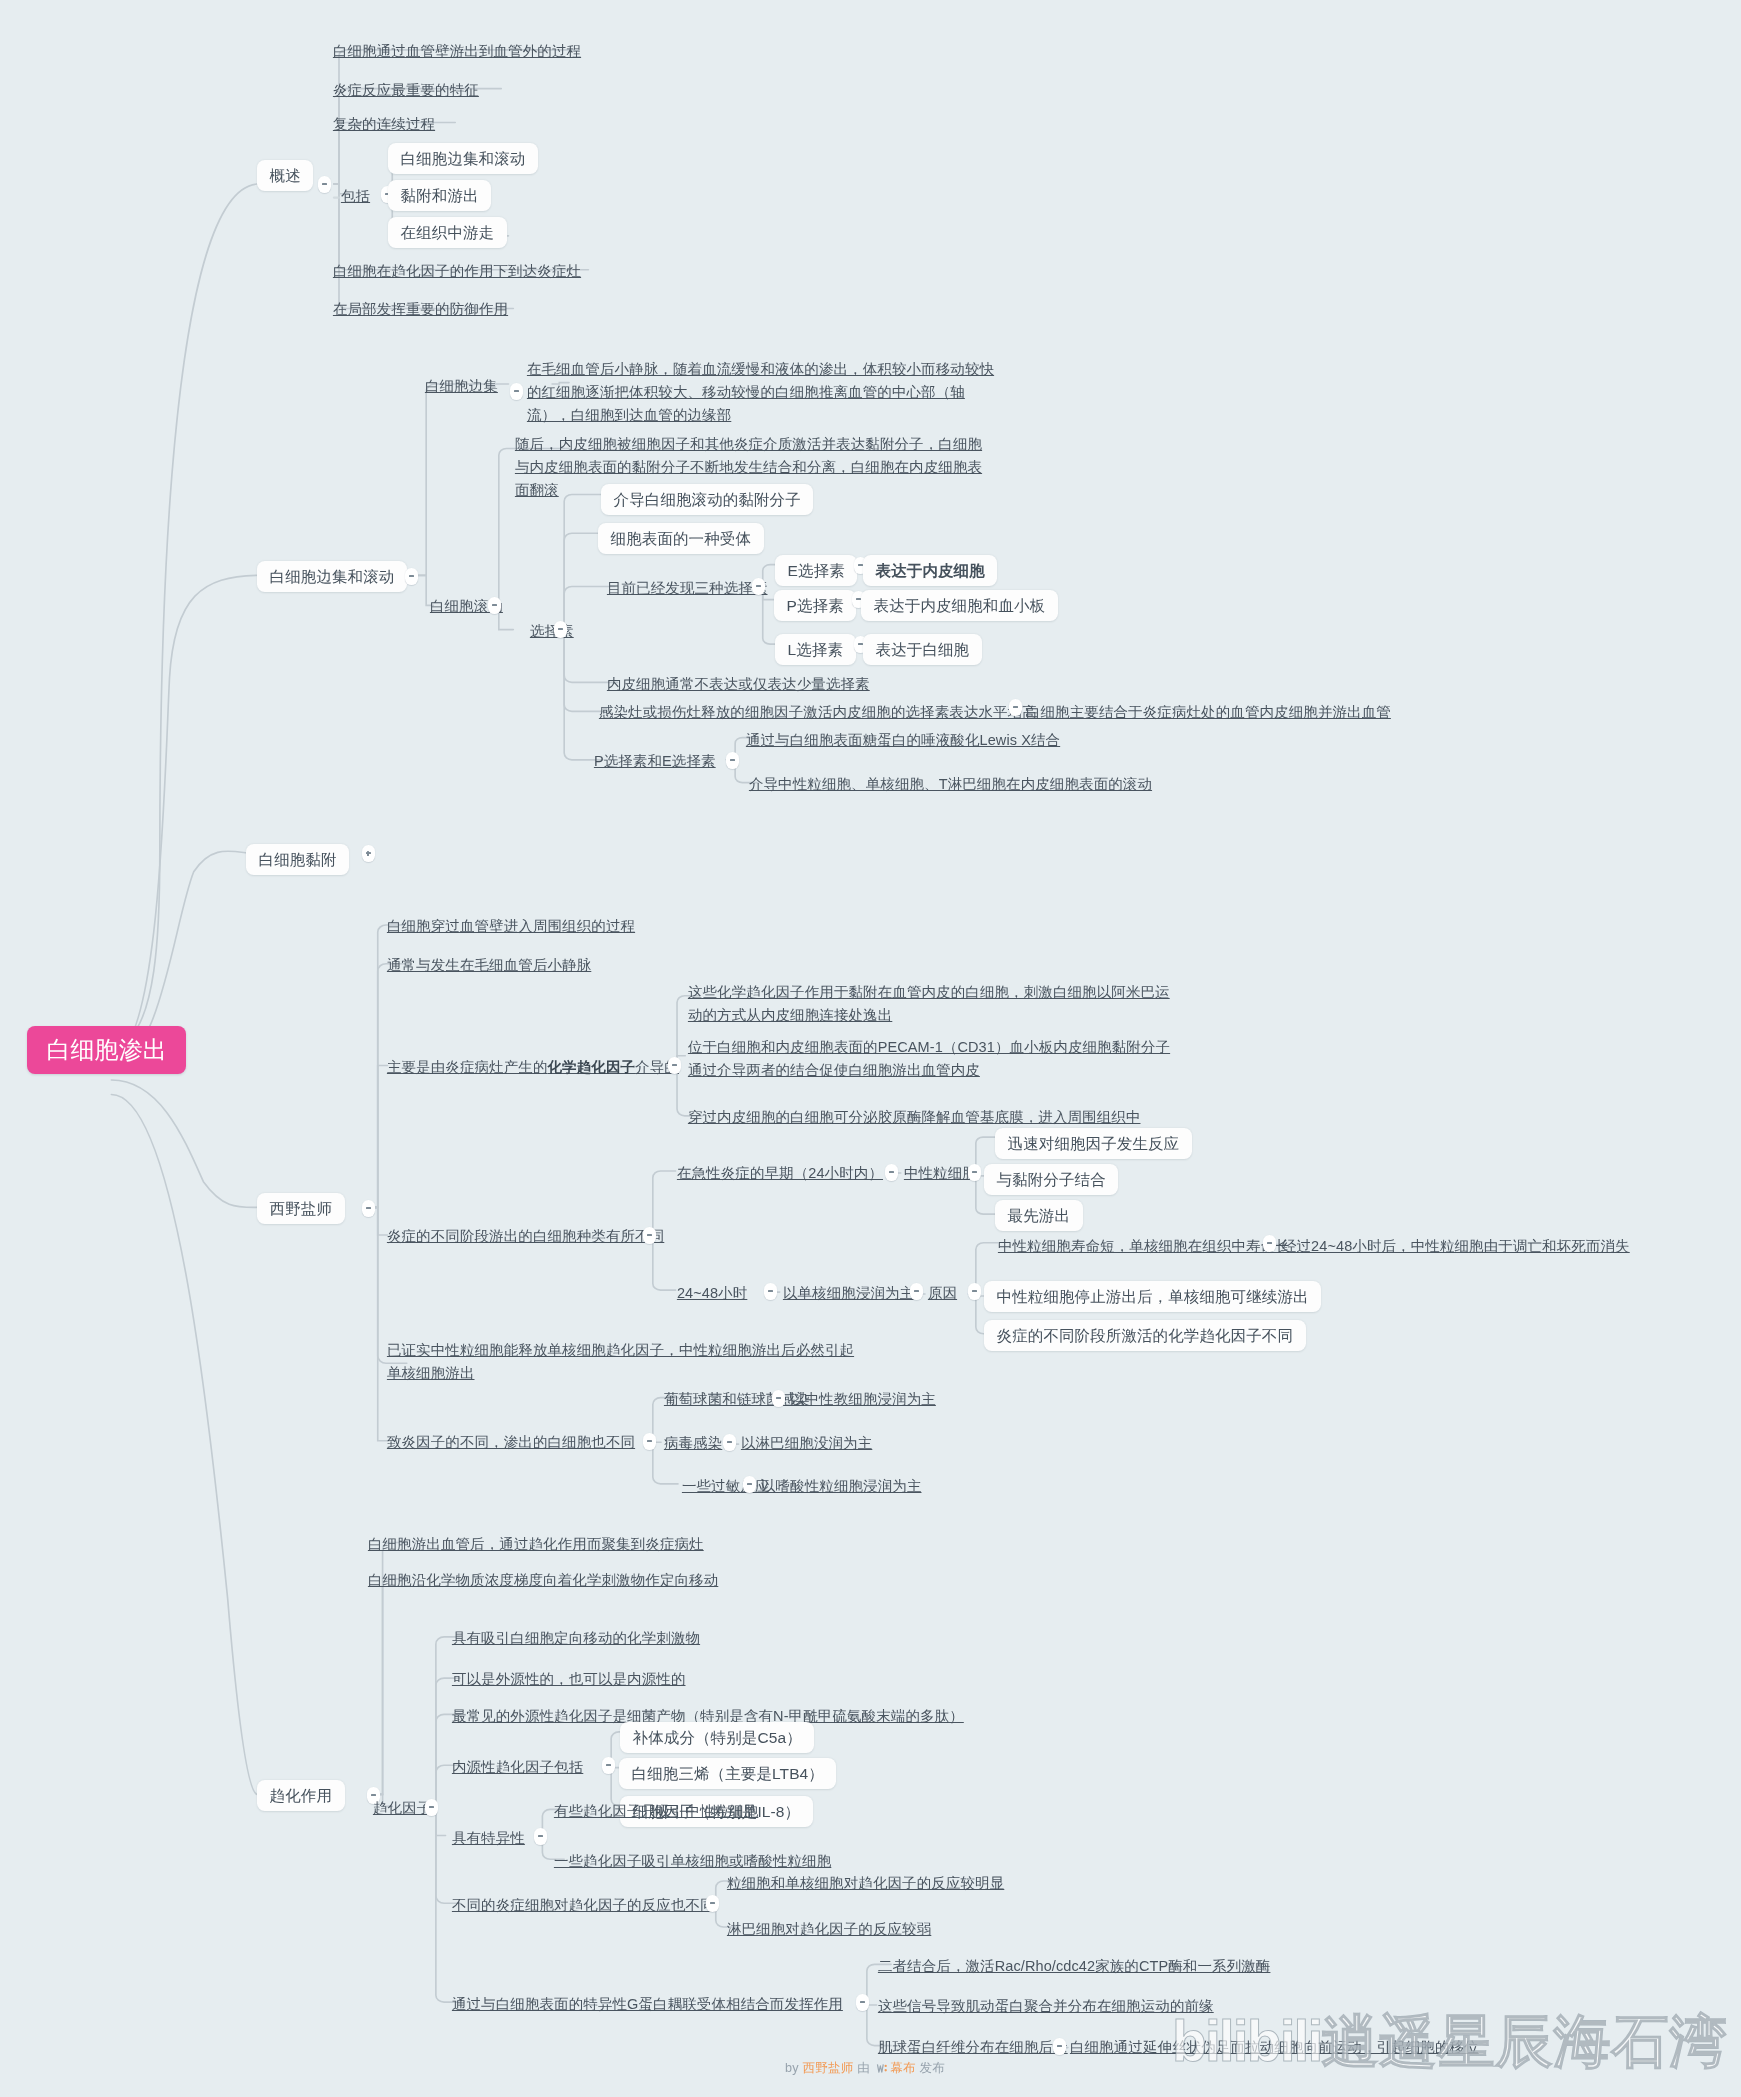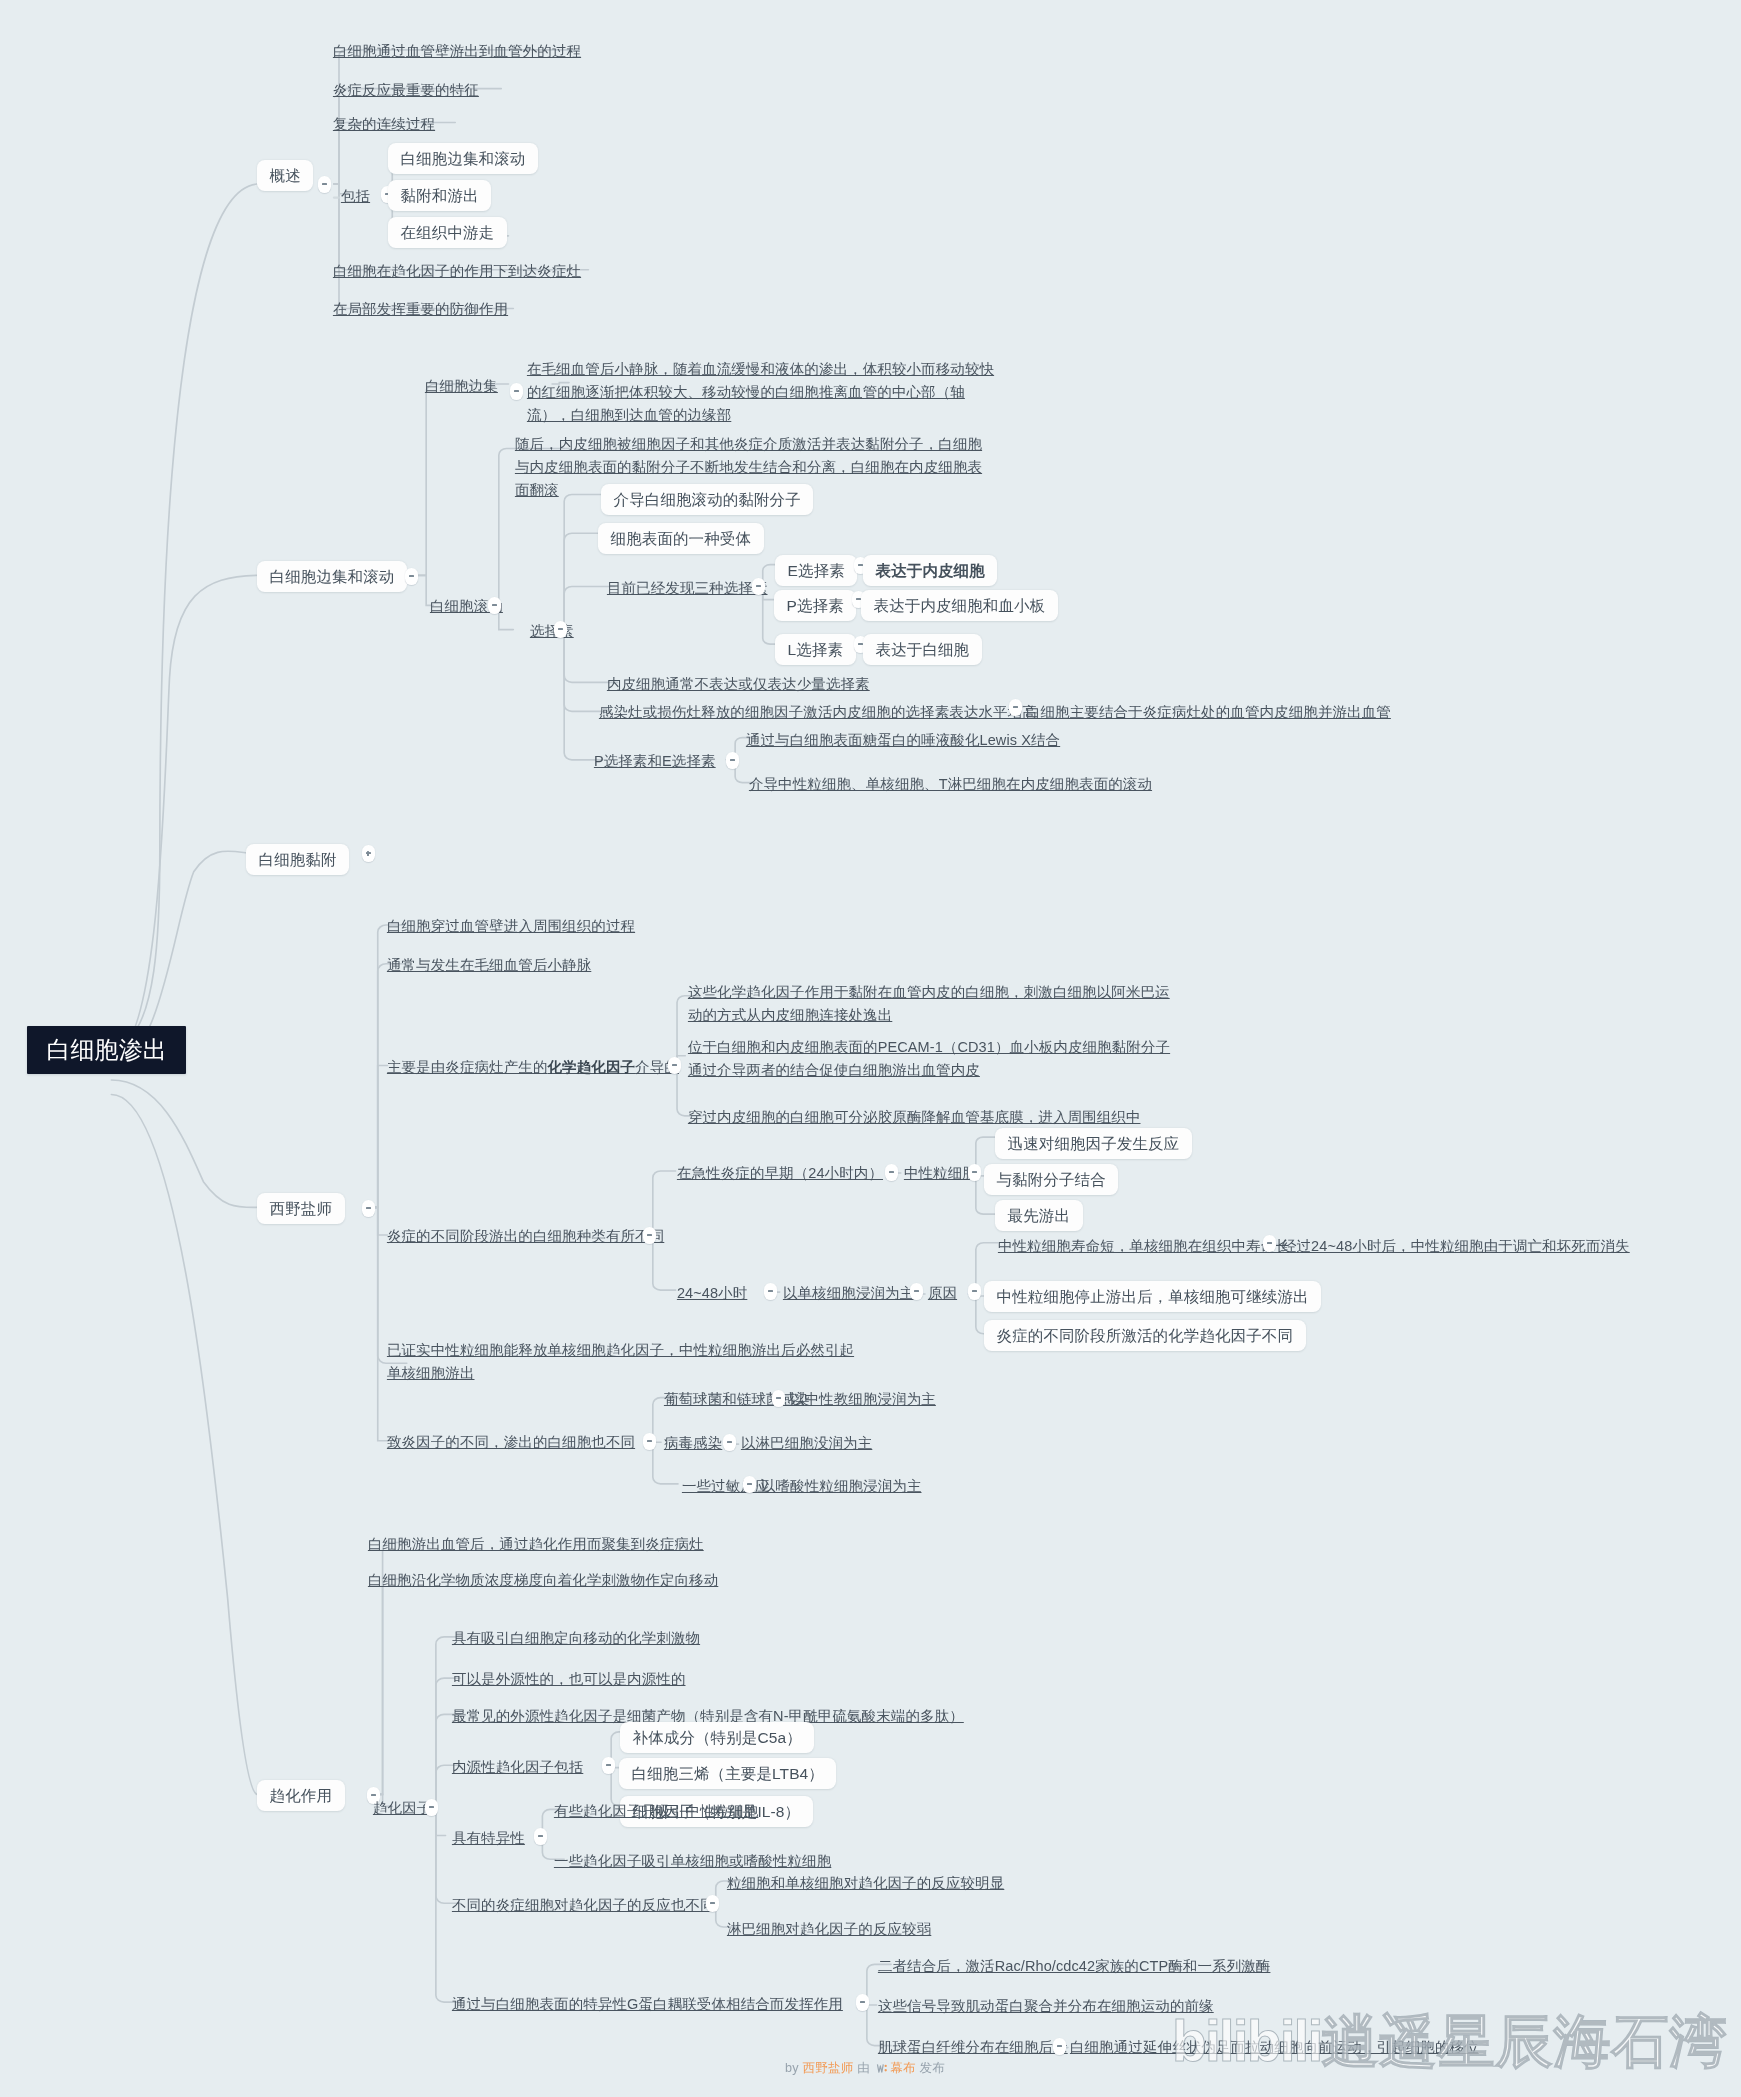--- a/index.html
+++ b/index.html
@@ -19,22 +19,22 @@
     display:block;
     font-size:14.5px;
     line-height:1.58;
     color:#49545f;
     letter-spacing:0.1px;
     white-space:pre-wrap;
   }
 
   
   .root{
-    background:#0f172a;
-    border-radius:1px;
+    background:#ec4899;
+    border-radius:8px;
     padding:10.7px 19.4px;
     box-shadow:0 1px 2.4px rgba(60,80,95,.18);
   }
   .root .txt{color:#ffffff;font-size:24px;line-height:1.1;font-weight:400;}
 
   
   .lvl1{
     background:#fdfdfd;
     border-radius:7.8px;
     padding:6.8px 12.6px;

